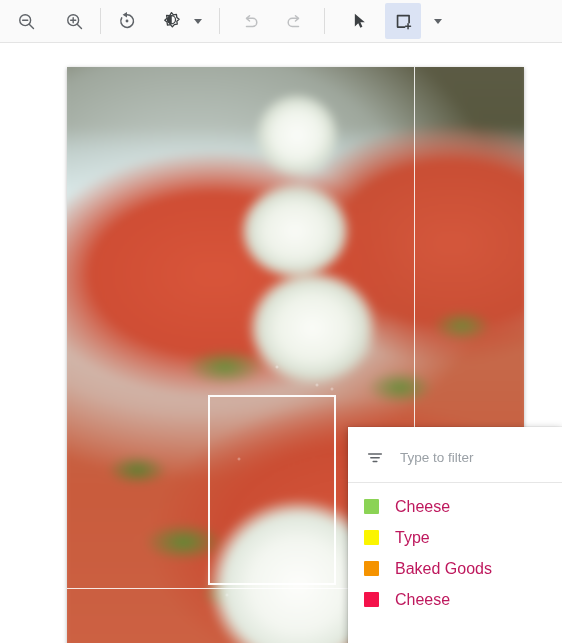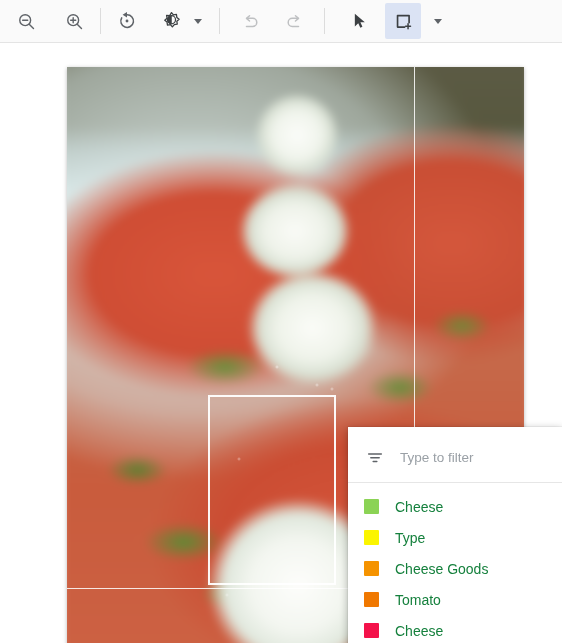--- a/index.html
+++ b/index.html
@@ -144,21 +144,21 @@
   .label-item{
     height:31px;
     display:flex;align-items:center;
     padding-left:16px;
     cursor:pointer;
   }
   .swatch{
     width:15px;height:15px;flex:0 0 auto;margin-right:16px;border-radius:1px;
   }
   .label-text{
-    font-size:14px;color:#15803d;
+    font-size:16px;color:#be185d;
     white-space:nowrap;
   }
 </style>
 </head>
 <body>
 
 <div id="toolbar">
 
   <div class="sp8"></div>
 
@@ -284,25 +284,21 @@
         <div class="label-item">
           <span class="swatch" style="background: rgb(139, 211, 85);"></span>
           <span class="label-text">Cheese</span>
         </div>
         <div class="label-item">
           <span class="swatch" style="background: rgb(251, 245, 0);"></span>
           <span class="label-text">Type</span>
         </div>
         <div class="label-item">
           <span class="swatch" style="background: rgb(245, 147, 0);"></span>
-          <span class="label-text">Cheese Goods</span>
-        </div>
-        <div class="label-item">
-          <span class="swatch" style="background: rgb(240, 120, 0);"></span>
-          <span class="label-text">Tomato</span>
+          <span class="label-text">Baked Goods</span>
         </div>
         <div class="label-item">
           <span class="swatch" style="background: rgb(244, 18, 74);"></span>
           <span class="label-text">Cheese</span>
         </div>
       </div>
 
   </div>
 
 </div>

